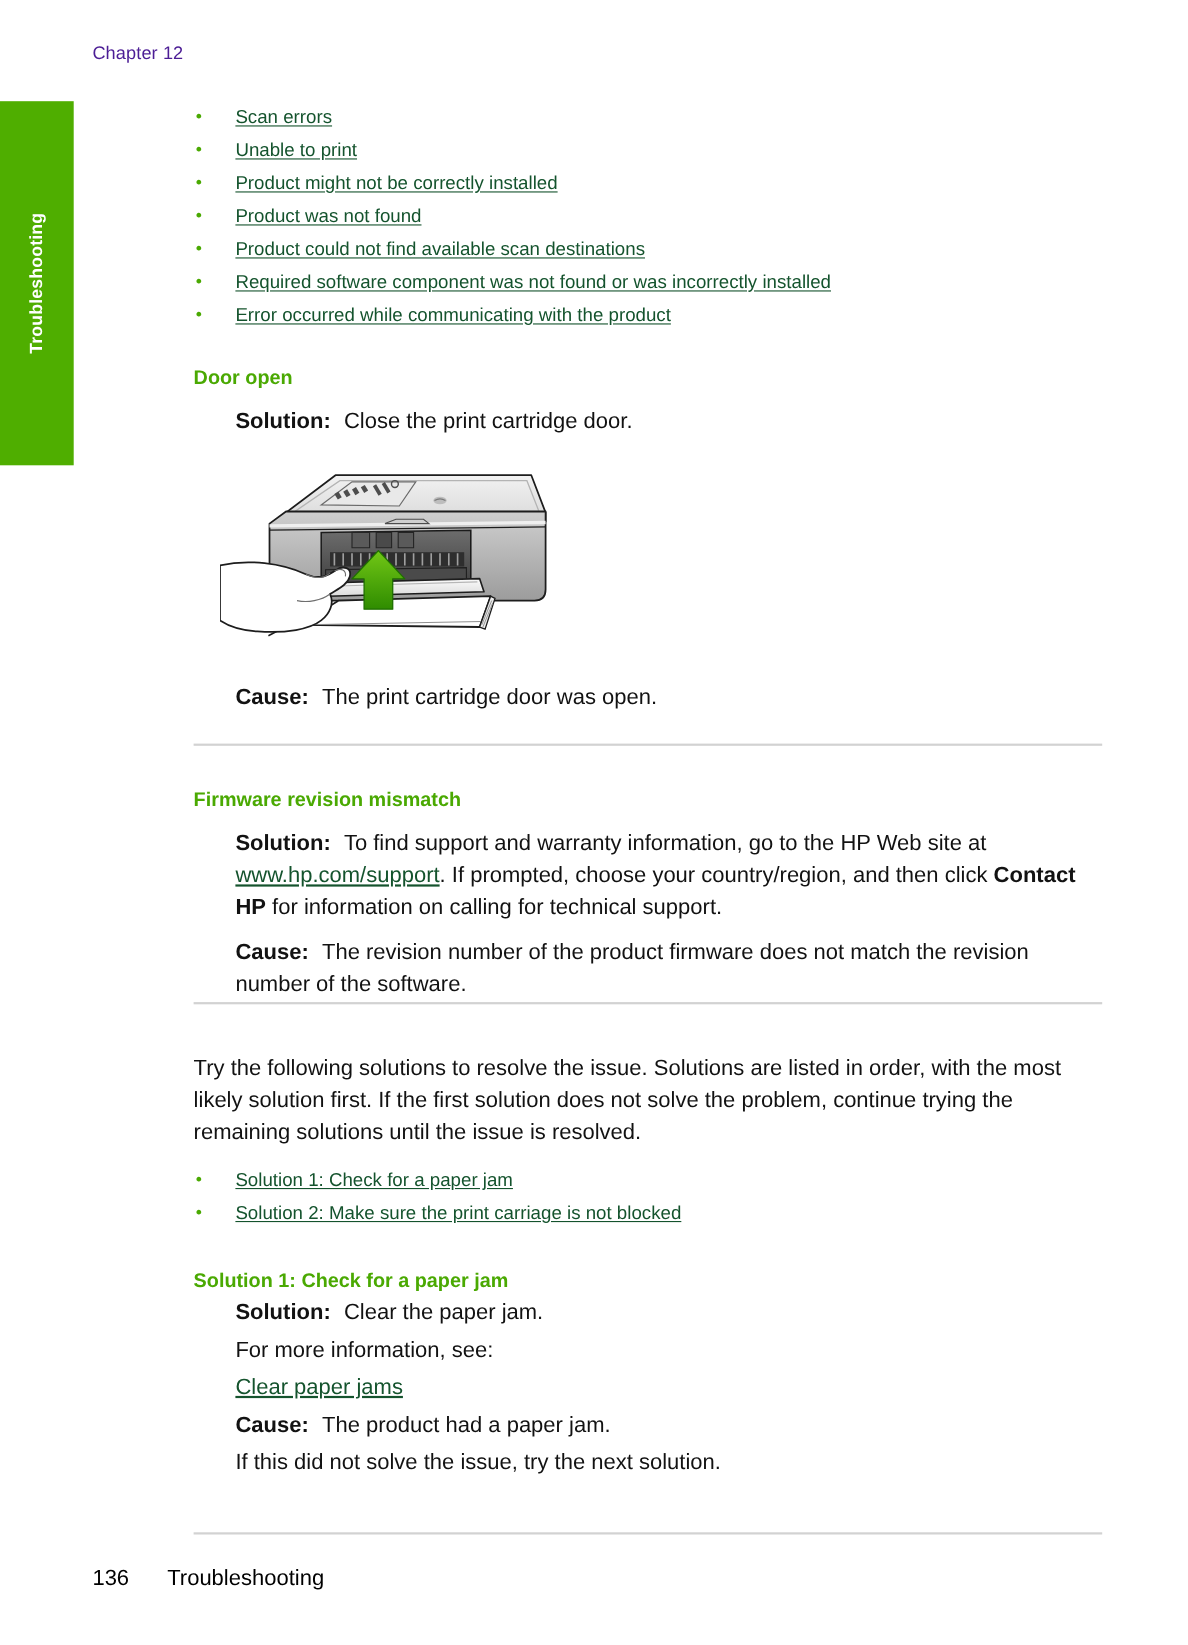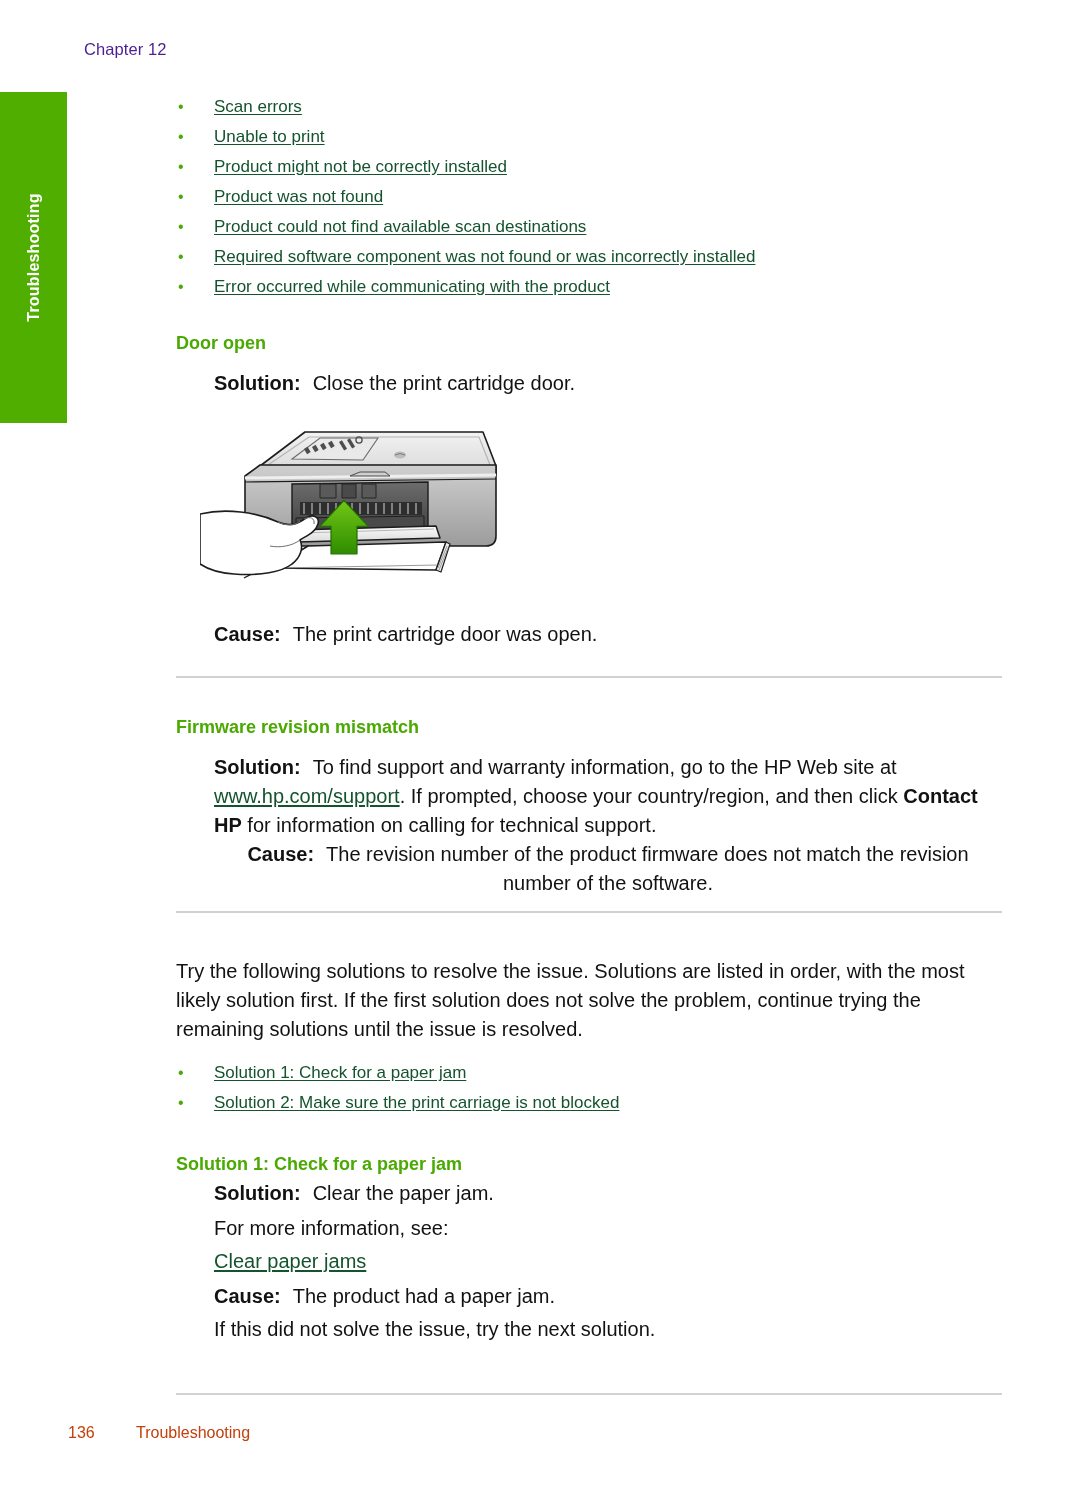--- a/index.html
+++ b/index.html
@@ -118,24 +118,24 @@
   
   .rule {
     height: 2px;
     background: #d2d2d2;
     width: 826px;
   }
 
   
   .footer {
     position: absolute;
-    left: 68px;
+    left: 84px;
     top: 1424px;
-    font-size: 16px;
-    color: #c2410c;
+    font-size: 20px;
+    color: #000000;
     white-space: nowrap;
   }
   .footer .pg-num { display: inline-block; width: 68px; }
 
   
   .figure {
     position: absolute;
     left: 200px;
     top: 418px;
     width: 330px;
@@ -303,21 +303,21 @@
 
   <div class="rule" style="position:absolute; left:0; top:676px;"></div>
 
   <div style="position:absolute; left:0; top:715px;">
     <div class="h-green">Firmware revision mismatch</div>
     <div class="body-p indent" style="margin-top:14px; text-indent:-38px; padding-left:38px;">
       <span style="display:inline-block; width:38px;"></span><span class="lbl">Solution:</span><span class="lbl-gap"></span><span>To find support and warranty information, go to the HP Web site at</span>
       <a class="xref" href="#">www.hp.com/support</a><span>. If prompted, choose your country/region, and then click</span>
       <span class="lbl">Contact HP</span> <span>for information on calling for technical support.</span>
     </div>
-    <div class="body-p" style="padding-left:38px; text-indent:-38px;text-align:center;">
+    <div class="body-p" style="margin-top:12px; padding-left:38px; text-indent:-38px;">
       <span style="display:inline-block; width:38px;"></span><span class="lbl">Cause:</span><span class="lbl-gap"></span><span>The revision number of the product firmware does not match the revision number of the software.</span>
     </div>
   </div>
 
   <div class="rule" style="position:absolute; left:0; top:911px;"></div>
 
   <div style="position:absolute; left:0; top:943px;">
     <div class="body-p" style="margin-top:14px;">Try the following solutions to resolve the issue. Solutions are listed in order, with the most likely solution first. If the first solution does not solve the problem, continue trying the remaining solutions until the issue is resolved.</div>
     <ul class="bullet-list" style="margin-top:14px;">
       <li>

